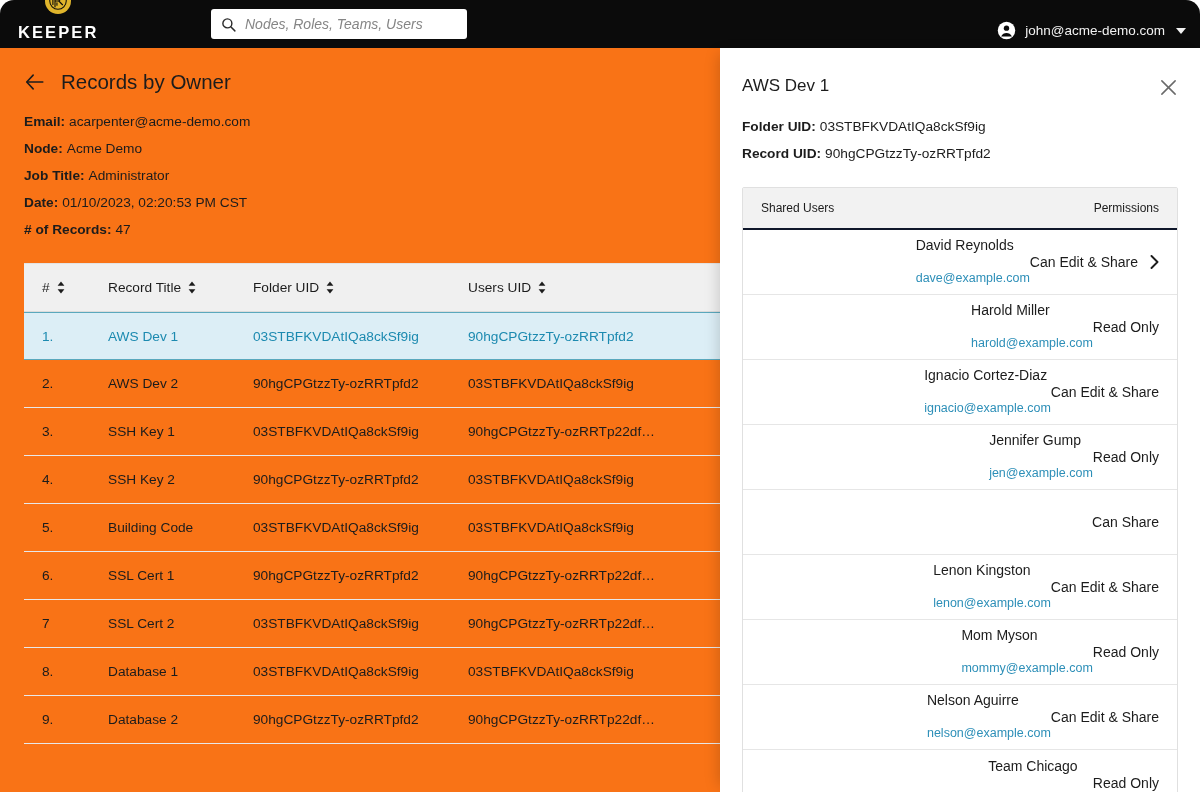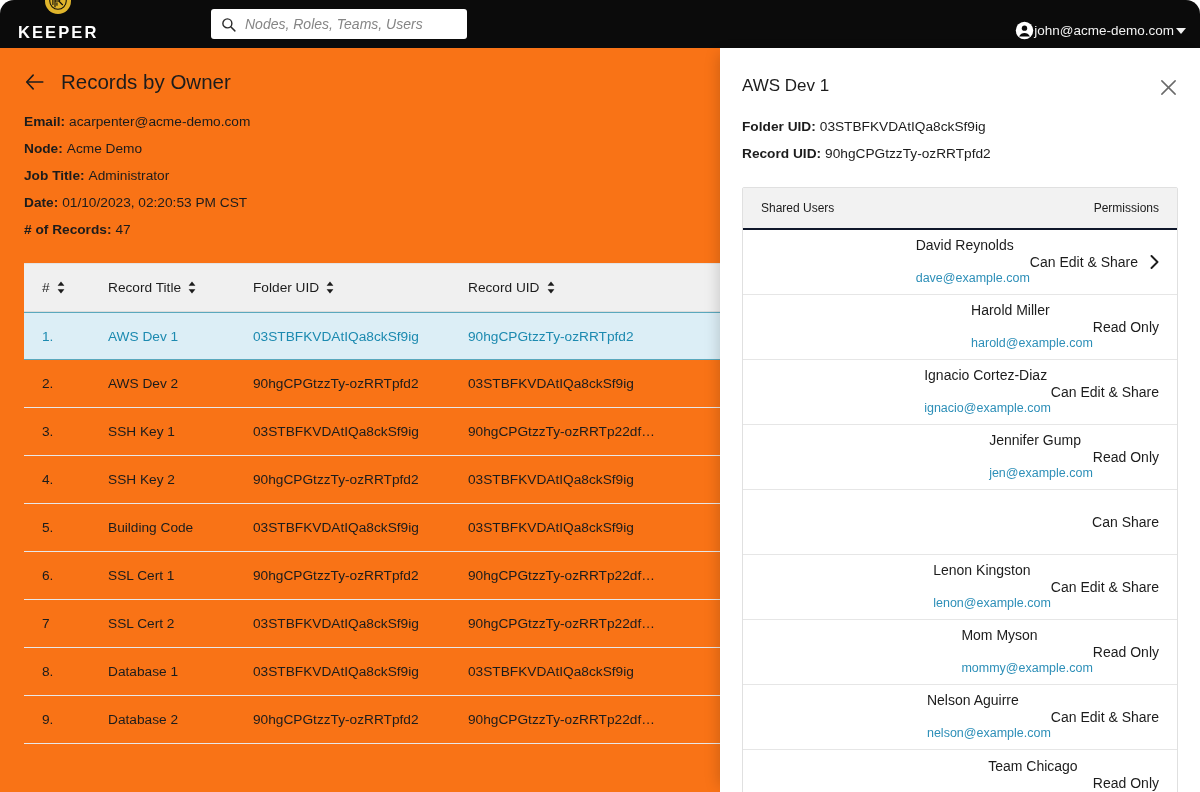--- a/index.html
+++ b/index.html
@@ -65,21 +65,21 @@
     font-size: 14px;
     color: #14532d;
     margin-left: 9px;
     width: 210px;
     font-style: italic;
   }
   .search-input::placeholder { color: #858585; }
 
   .account {
     position: absolute; right: 14px; top: 0; height: 61px;
-    display: flex; align-items: center; 
+    display: flex; align-items: center; gap: 9px;
     cursor: pointer;
   }
   .avatar-icon { width: 19px; height: 19px; flex: 0 0 auto; }
   .account-email { color: #f2f2f2; font-size: 13.5px; }
   .caret-down {
     width: 0; height: 0;
     border-left: 5px solid transparent;
     border-right: 5px solid transparent;
     border-top: 6px solid #f2f2f2;
     margin-left: 2px;
@@ -295,21 +295,21 @@
             <span class="sort-icon">
               <svg width="8" height="13" viewBox="0 0 8 13">
                   <polygon points="4,0.5 7.4,4.8 0.6,4.8" fill="#1c1c1c"></polygon>
                   <polygon points="4,12.5 7.4,8.2 0.6,8.2" fill="#1c1c1c"></polygon>
                 </svg>
             </span>
           </span>
         </div>
         <div class="c-ruid">
           <span class="th">
-            <span>Record UID</span>
+            <span>Users UID</span>
             <span class="sort-icon">
               <svg width="8" height="13" viewBox="0 0 8 13">
                   <polygon points="4,0.5 7.4,4.8 0.6,4.8" fill="#1c1c1c"></polygon>
                   <polygon points="4,12.5 7.4,8.2 0.6,8.2" fill="#1c1c1c"></polygon>
                 </svg>
             </span>
           </span>
         </div>
       </div>
 

